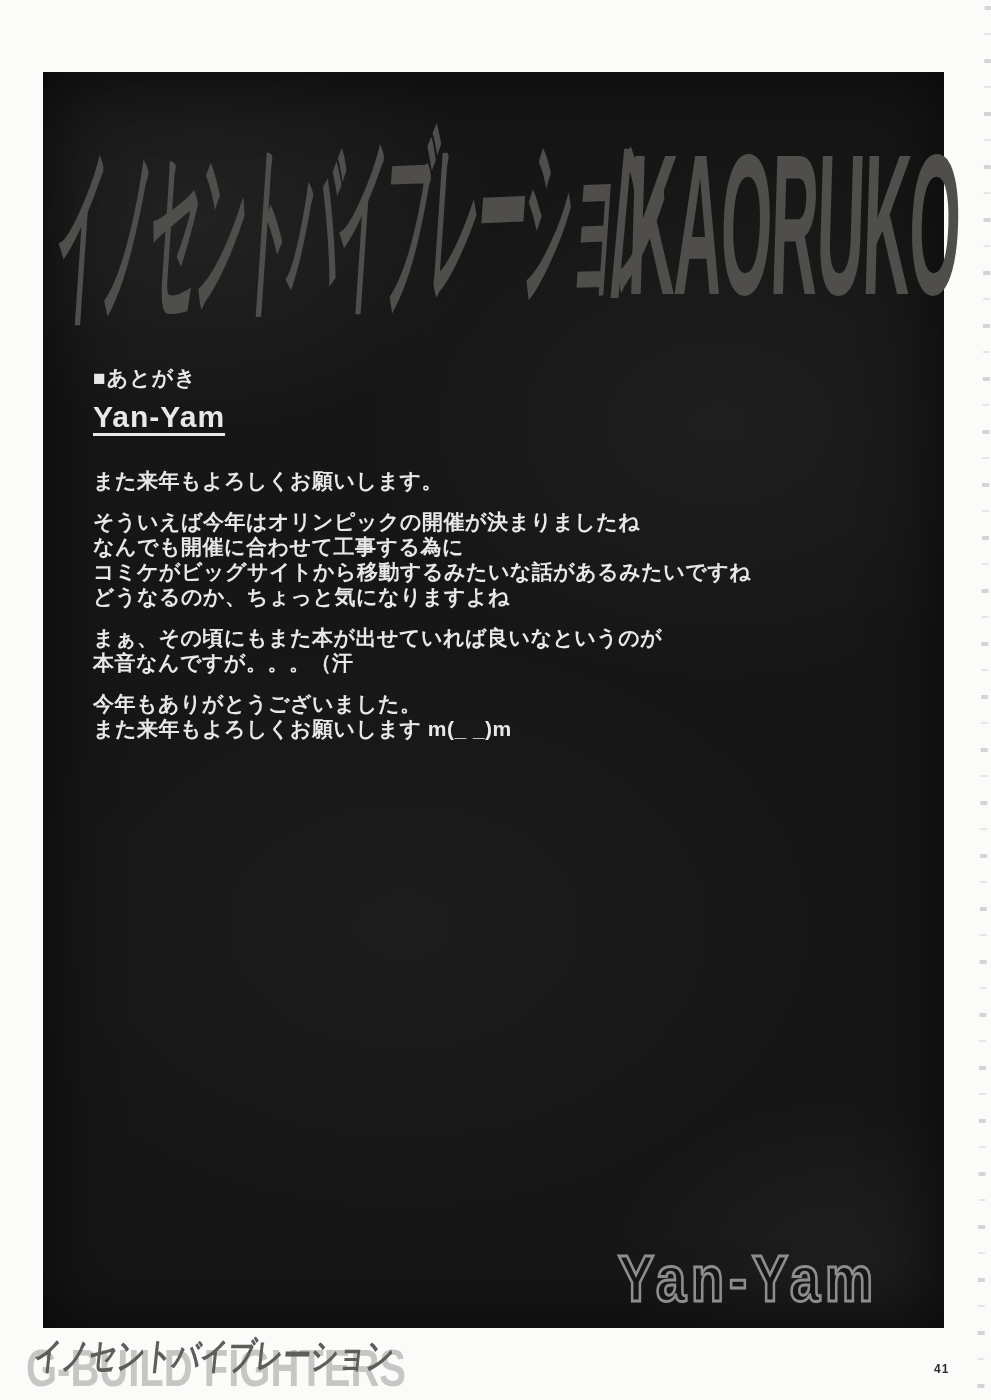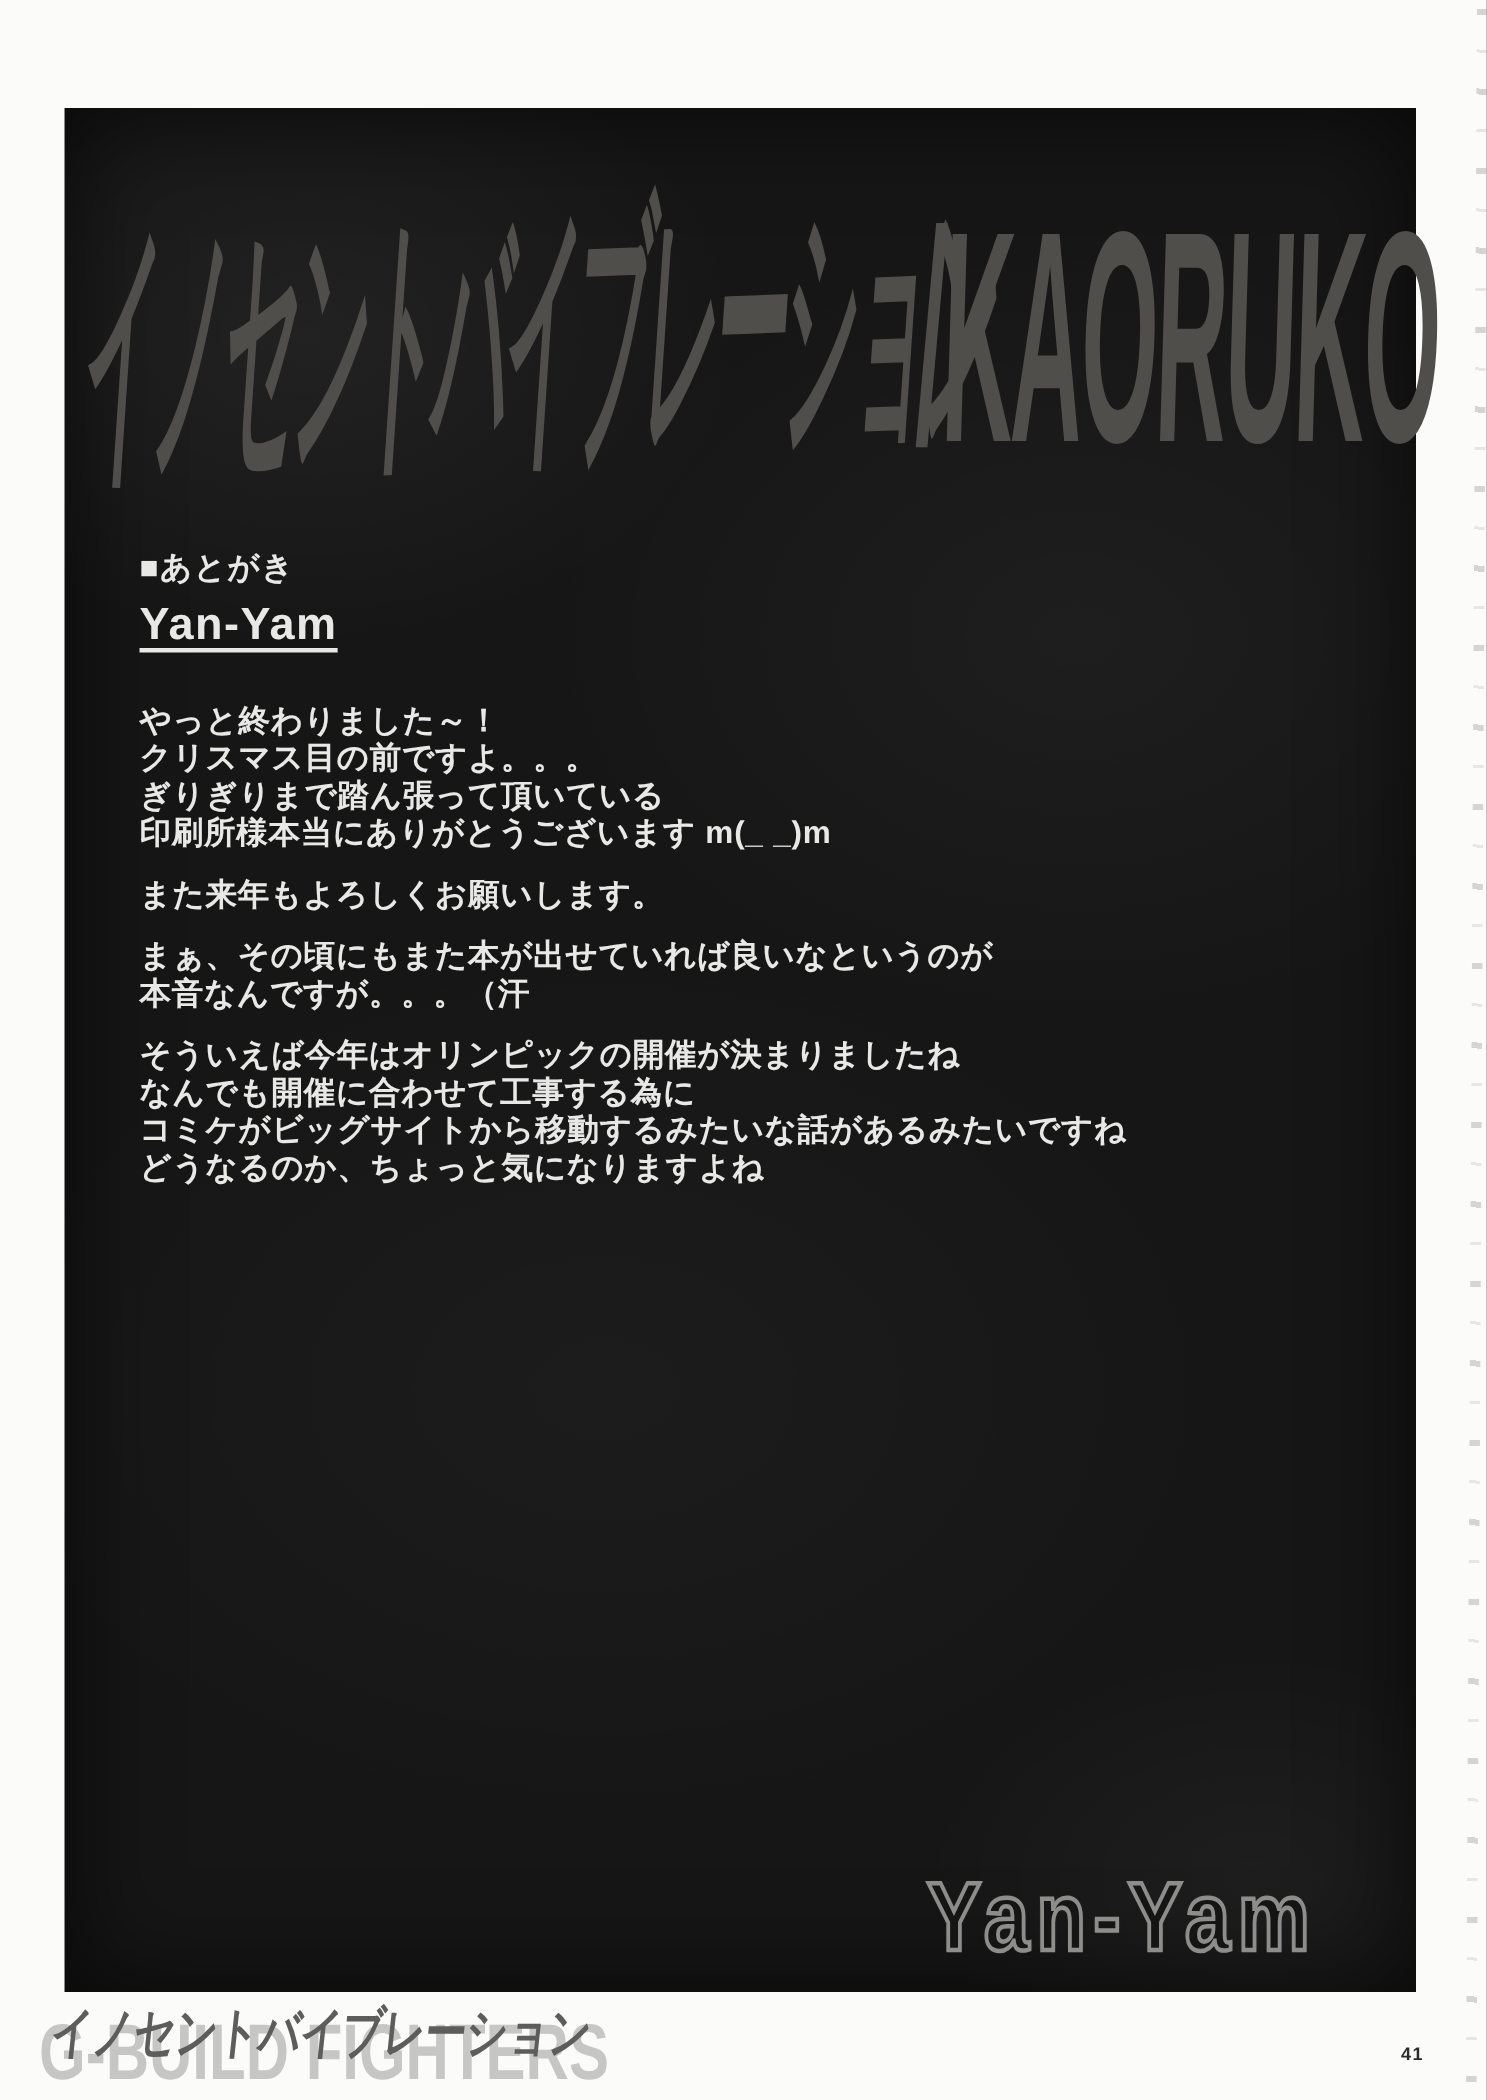--- a/index.html
+++ b/index.html
@@ -113,31 +113,29 @@
     <div class="title-wrap">
       <span class="t-jp">イノセントバイブレーション</span>
       <span class="t-en">/KAORUKO</span>
     </div>
 
     <div class="heading">■あとがき</div>
 
     <div class="author">Yan-Yam</div>
 
     <div class="body-text">
-        <p class="para">やっと終わりました～！
-クリスマス目の前ですよ。。。
-ぎりぎりまで踏ん張って頂いている
-印刷所様本当にありがとうございます m(_ _)m</p>
         <p class="para">また来年もよろしくお願いします。</p>
-        <p class="para">まぁ、その頃にもまた本が出せていれば良いなというのが
-本音なんですが。。。（汗</p>
         <p class="para">そういえば今年はオリンピックの開催が決まりましたね
 なんでも開催に合わせて工事する為に
 コミケがビッグサイトから移動するみたいな話があるみたいですね
 どうなるのか、ちょっと気になりますよね</p>
+        <p class="para">まぁ、その頃にもまた本が出せていれば良いなというのが
+本音なんですが。。。（汗</p>
+        <p class="para">今年もありがとうございました。
+また来年もよろしくお願いします m(_ _)m</p>
       </div>
 
     <div class="logo">Yan-Yam</div>
 
   </div>
 
   <div class="wm-back">G-BUILD FIGHTERS</div>
   <div class="wm-front">イノセントバイブレーション</div>
   <div class="pageno">41</div>
   <div class="scan-edge"></div>

